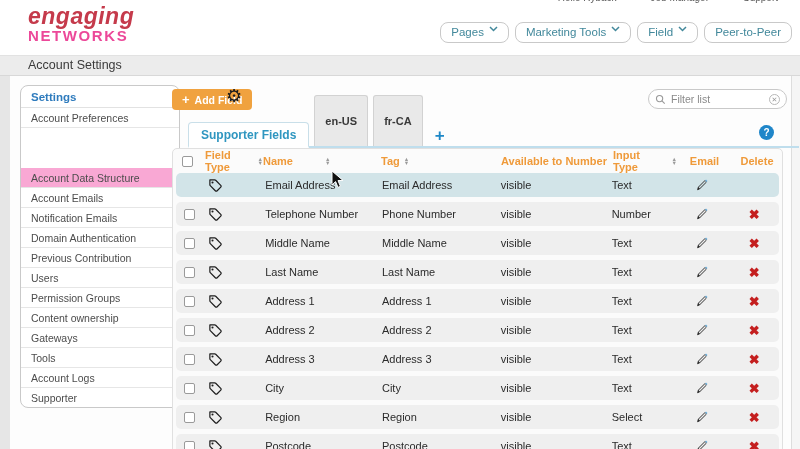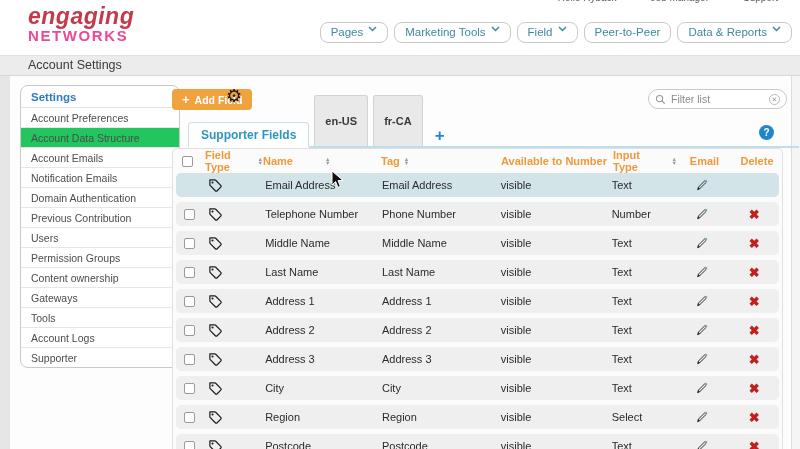--- a/index.html
+++ b/index.html
@@ -26,21 +26,21 @@
   .content { position:relative; height:373px; }
   .panel { position:absolute; left:10px; top:0; width:781px; height:100%; background:#fdfdfd; }
   .scroll-strip { position:absolute; right:0; top:0; width:9px; height:100%; background:#f5f5f5; border-left:1px solid #ddd; }
 
   
   .sidebar { position:absolute; left:20px; top:9px; width:160px; background:#fff;
     border:1px solid #c9c9c9; border-radius:8px; overflow:hidden; }
   .sb-title { font-size:11.5px; font-weight:bold; color:#2e7bbd; padding:5px 10px 4px; border-bottom:1px solid #e2e2e2; }
   .sb-item { font-size:10.5px; color:#4c4c4c; padding:3.5px 10px; border-bottom:1px solid #e6e6e6; cursor:pointer; }
   .sb-item:last-child { border-bottom:none; }
-  .sb-item.active { background:#22c55e; }
+  .sb-item.active { background:#f9a8d4;margin-top:40px; }
 
   
   .add-btn { position:absolute; left:172px; top:13px; height:21px; background:#f0a23f; border:none;
     border-radius:4px; color:#fff; font-weight:bold; font-size:10.5px; padding:0 10px;
     display:flex; align-items:center; gap:5px; cursor:pointer; font-family:inherit; }
   .add-btn .plus { font-size:13px; font-weight:bold; line-height:10px; }
   .gear { position:absolute; left:226px; top:10px; font-size:18px; color:#1c1c1c; cursor:pointer; line-height:20px; }
   .filter { position:absolute; left:648px; top:13px; width:139px; height:20px; border:1px solid #c9c9c9;
     border-radius:10px; background:#fff; display:flex; align-items:center; padding:0 6px; gap:5px; }
   .filter input { border:none; outline:none; flex:1; font-size:10.5px; color:#444; min-width:0;
@@ -108,26 +108,20 @@
       </div>
       <div class="nav-btn">
         <span>Field</span>
         <svg width="9" height="6" viewBox="0 0 9 6">
           <path d="M1 1 L4.5 4.5 L8 1" fill="none" stroke="#42889b" stroke-width="1.5"></path>
         </svg>
       </div>
       <div class="nav-btn">
         <span>Peer-to-Peer</span>
       </div>
-      <div class="nav-btn">
-        <span>Data &amp; Reports</span>
-        <svg width="9" height="6" viewBox="0 0 9 6">
-          <path d="M1 1 L4.5 4.5 L8 1" fill="none" stroke="#42889b" stroke-width="1.5"></path>
-        </svg>
-      </div>
     </div>
 </div>
 
 <div class="page-bar">Account Settings</div>
 
 <div class="content">
   <div class="panel"></div>
   <div class="scroll-strip"></div>
 
   <div class="sidebar">

